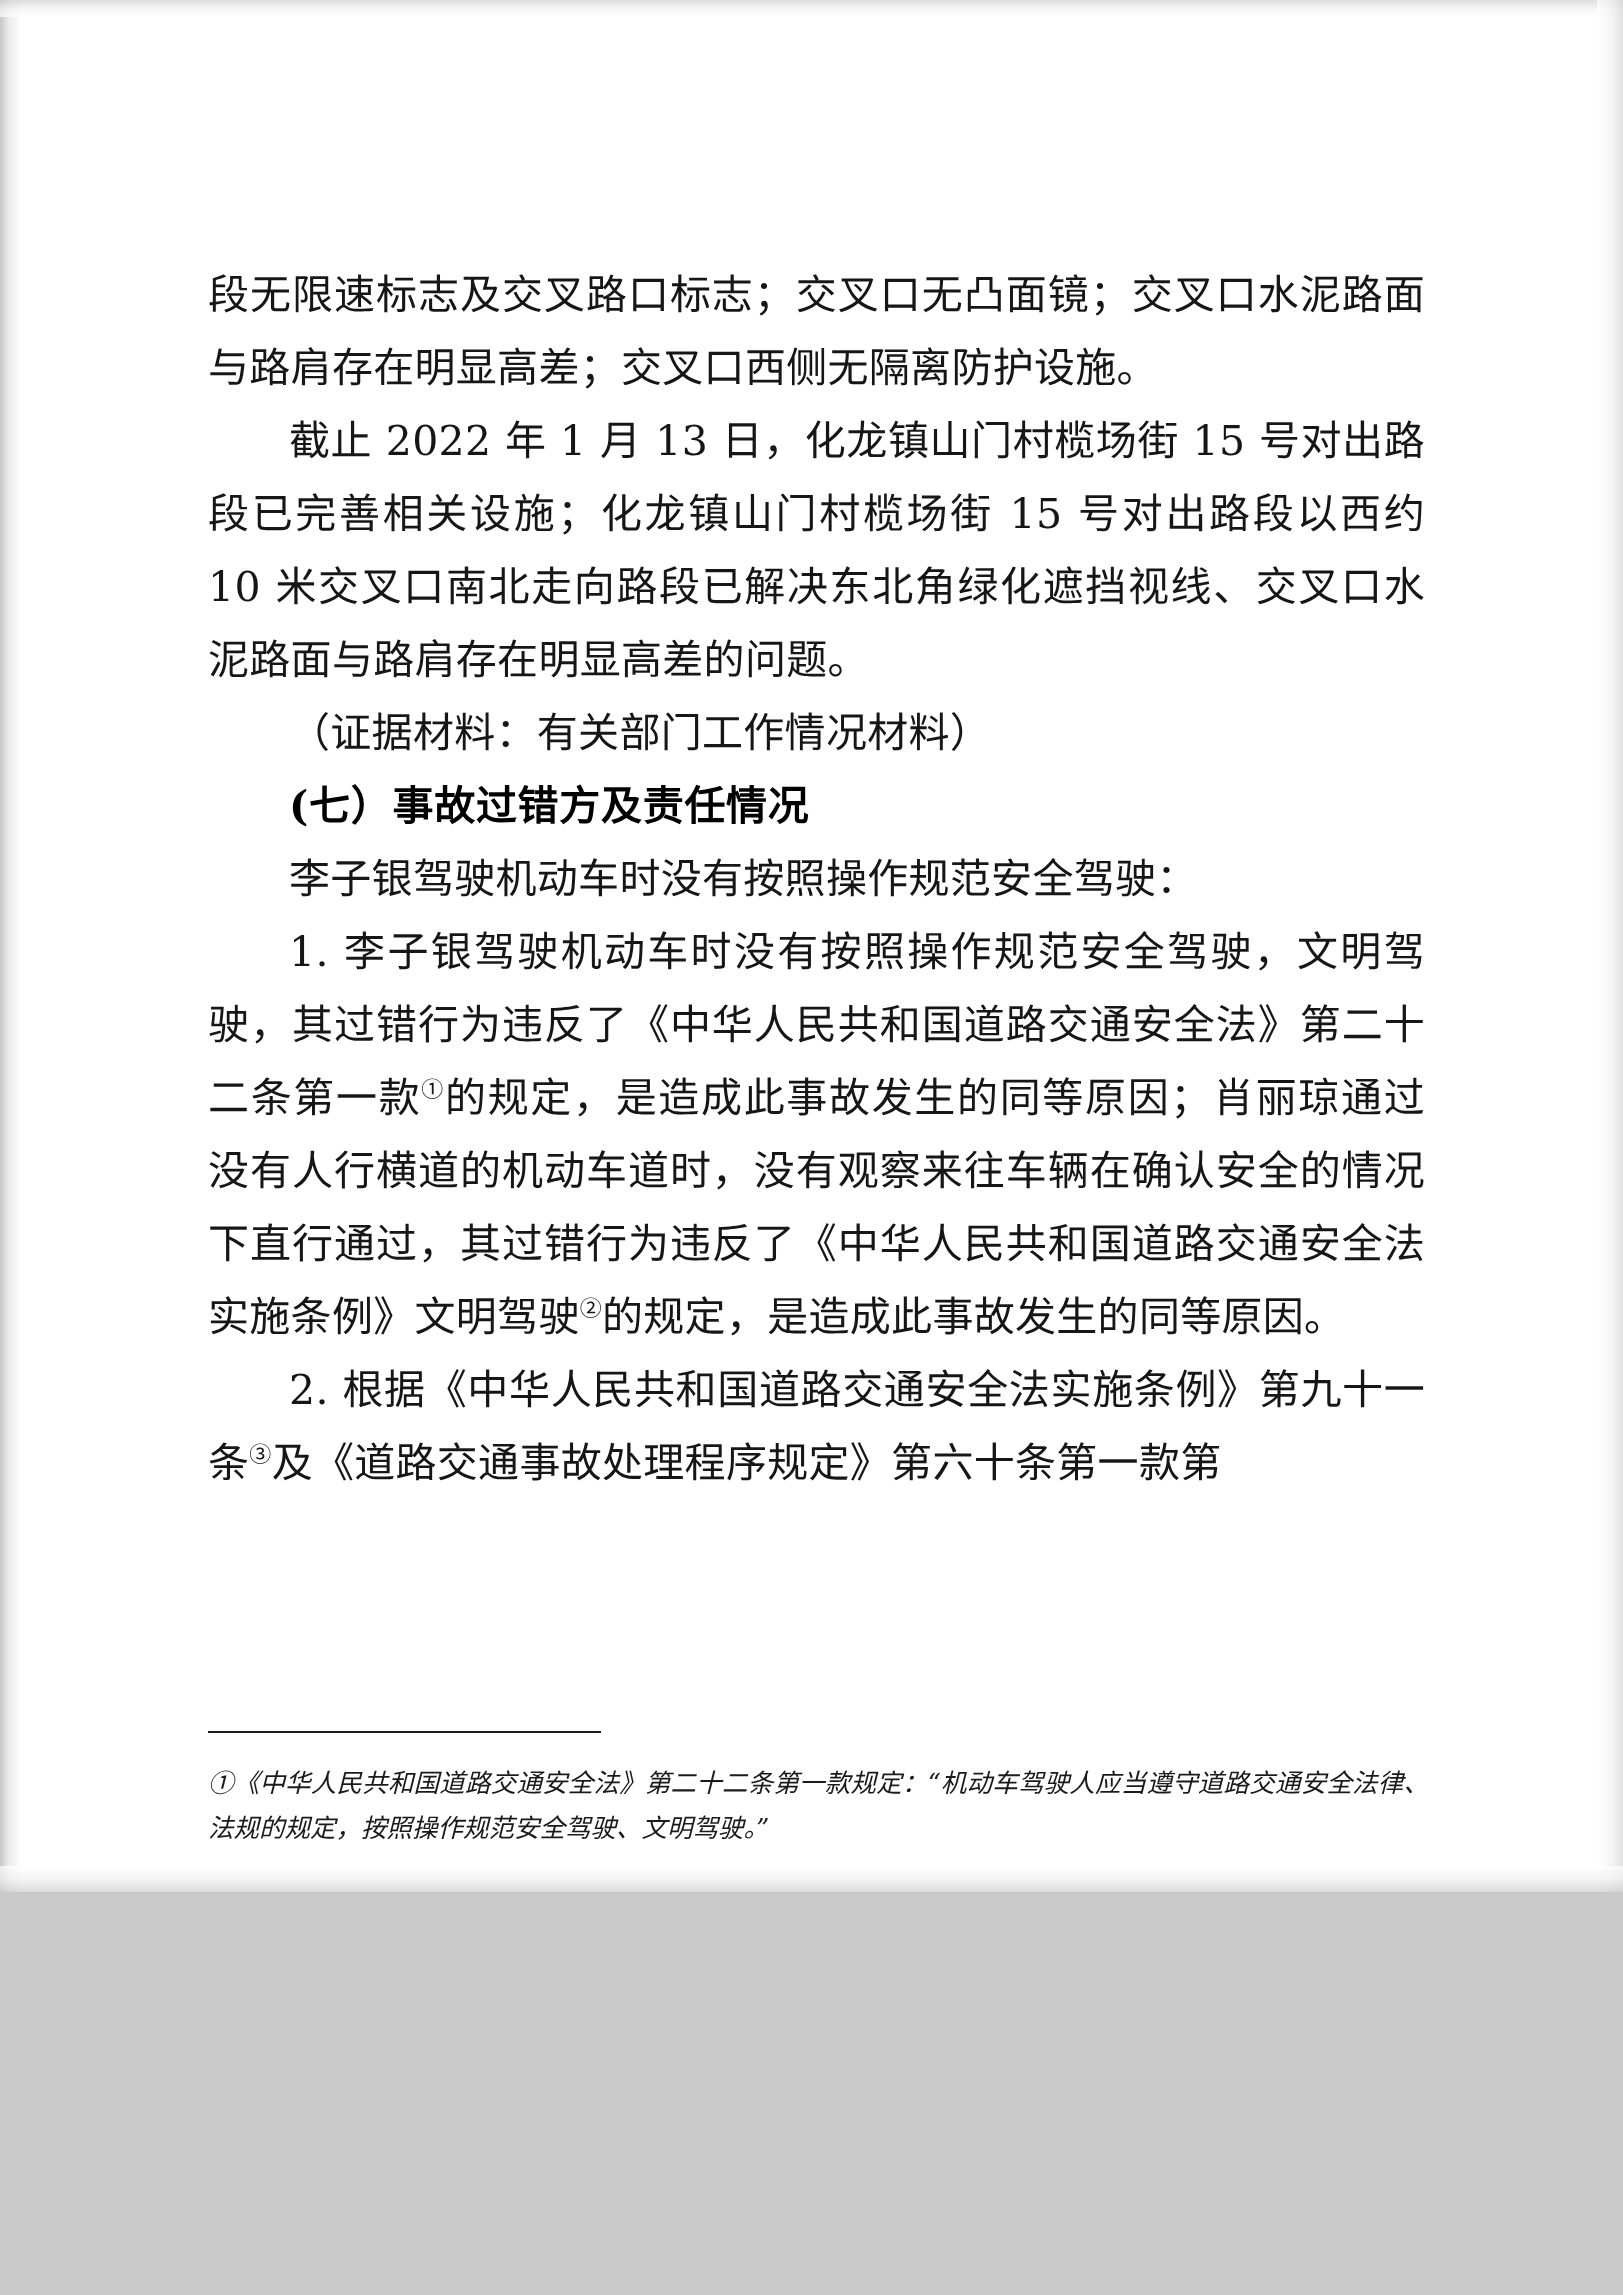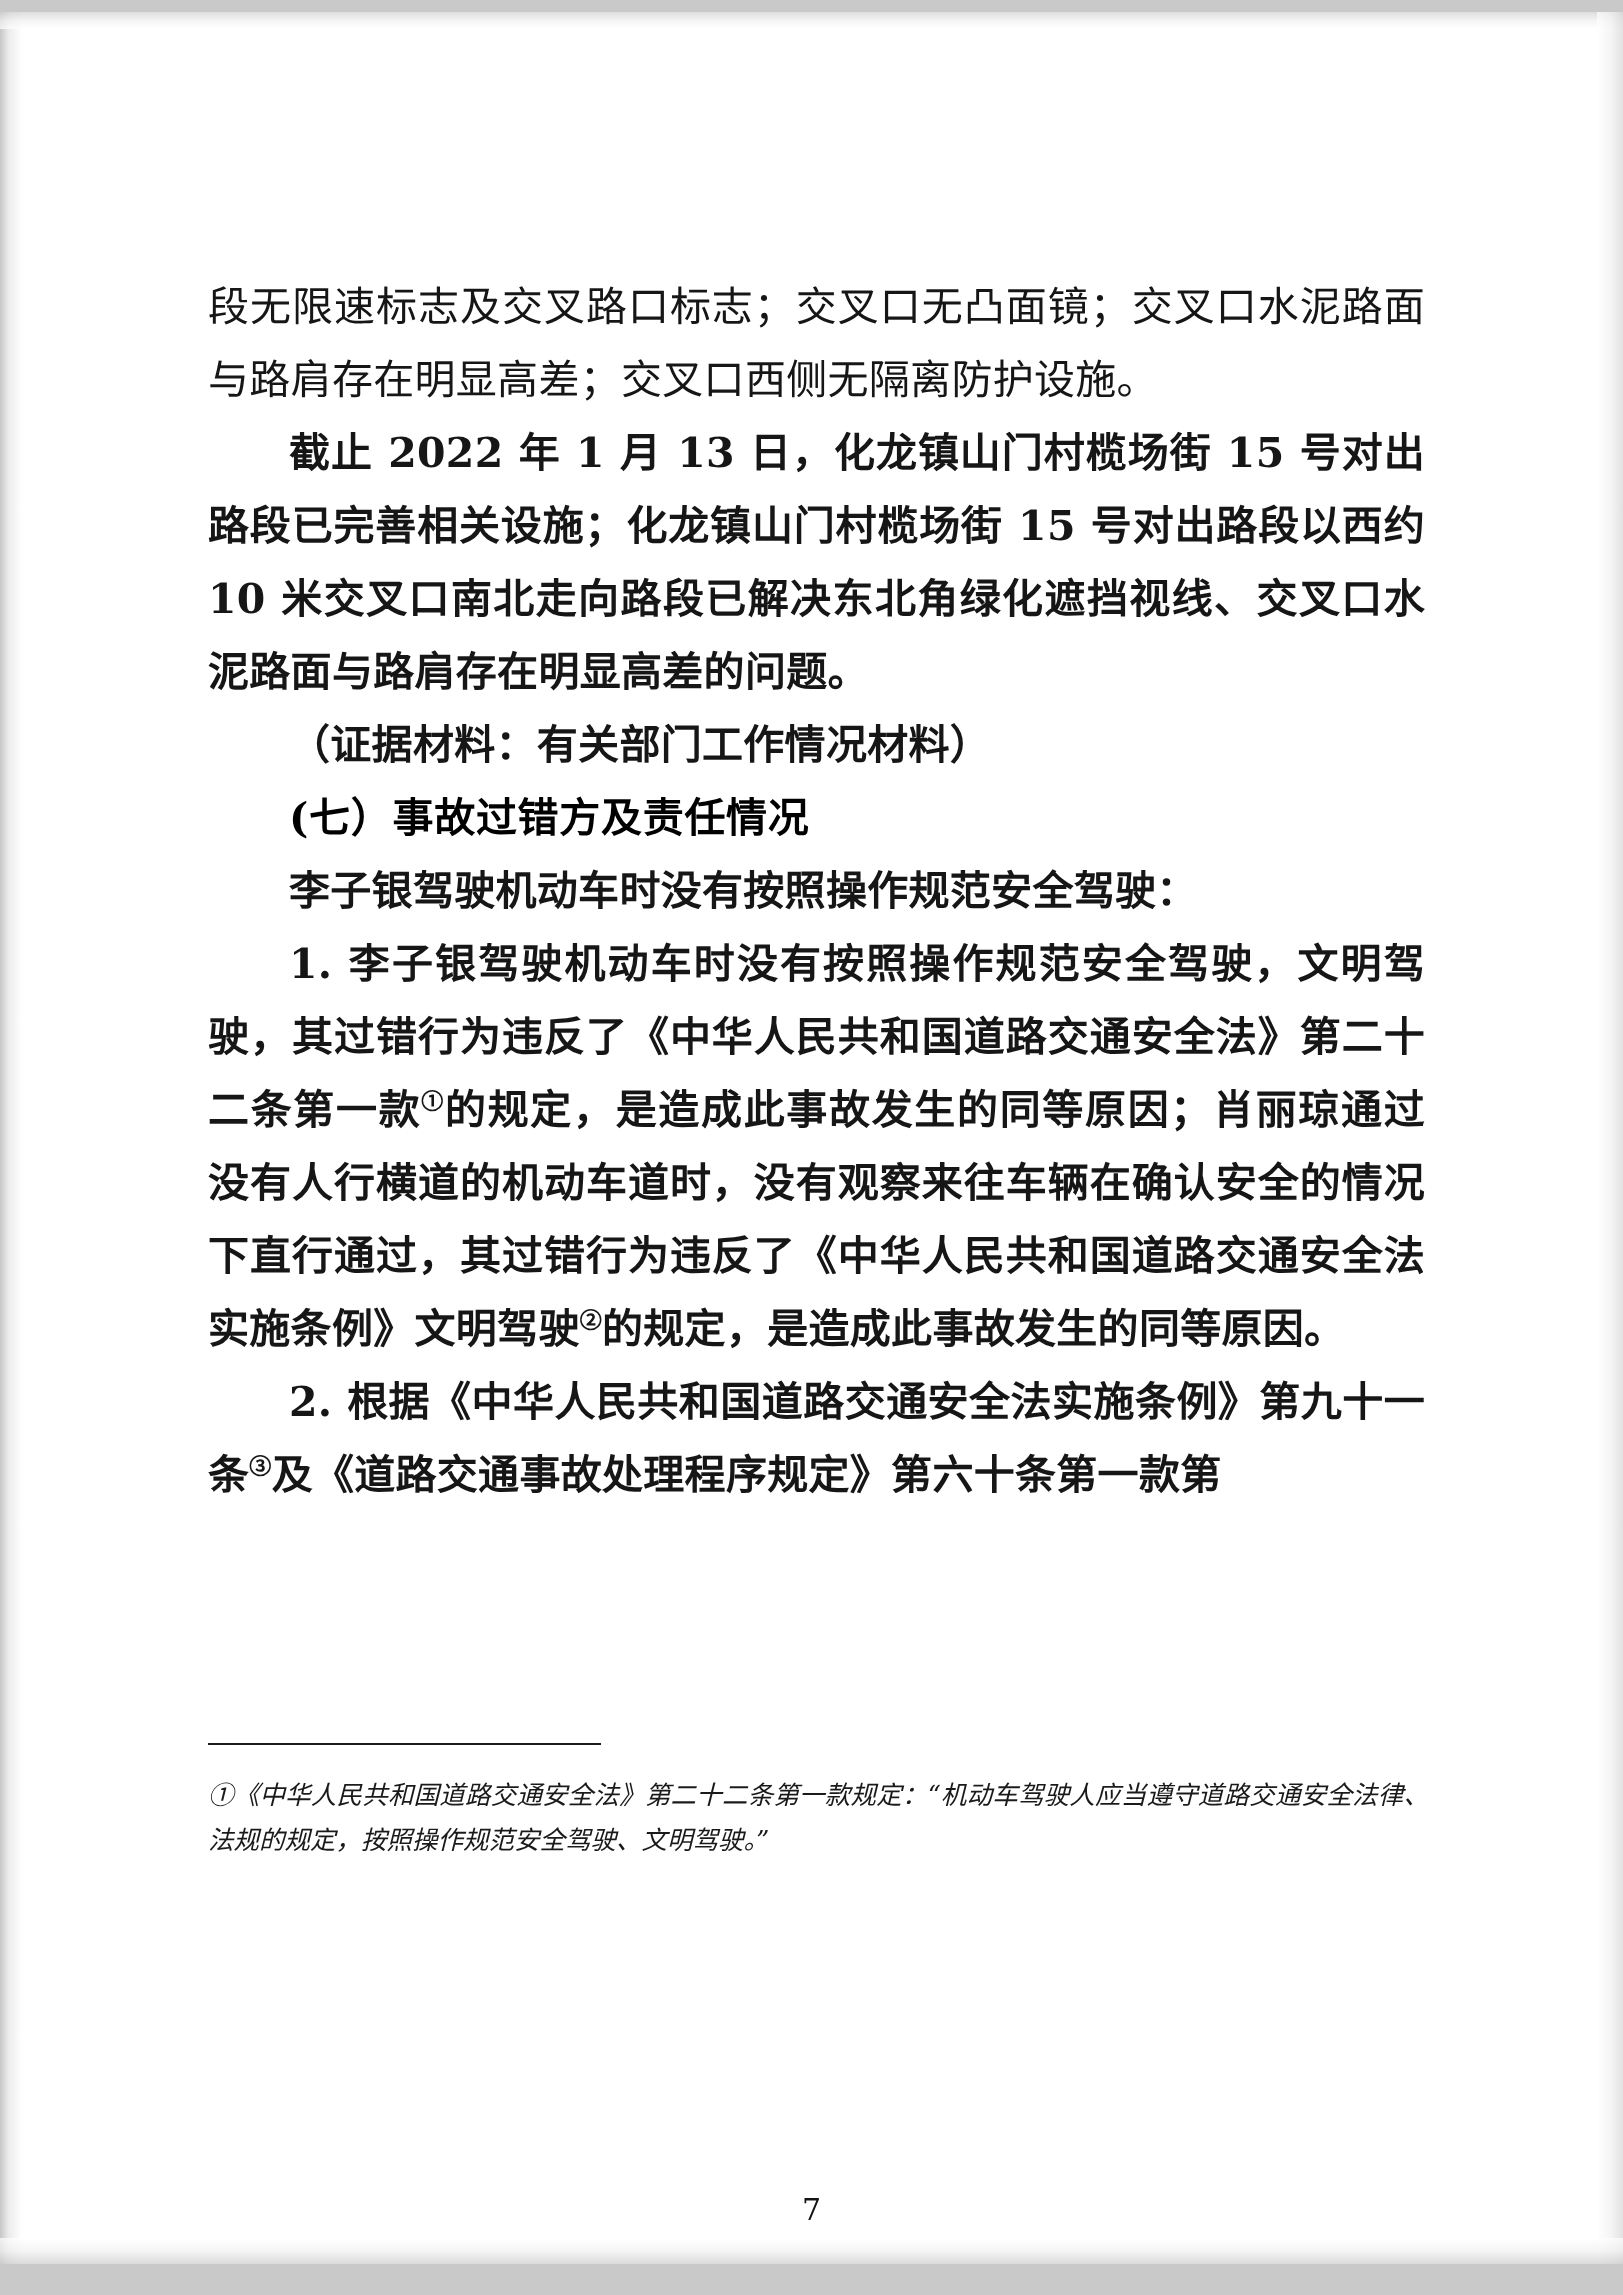--- a/index.html
+++ b/index.html
@@ -6,26 +6,26 @@
   html, body {
     margin: 0;
     padding: 0;
     background: #c9c9c9;
   }
   body {
     font-family: "DejaVu Serif", "Liberation Serif", serif;
   }
   .page {
     width: 1623px;
-    height: 2252px;
+    height: 1892px;
     background: #ffffff;
     position: relative;
     box-sizing: border-box;
     overflow: hidden;
-    margin: 12px auto;
+    margin: 0 auto;
     padding-left: 32px;
   }
   
   .scan-edge-left {
     position: absolute;
     left: 0; top: 0;
     width: 22px; height: 100%;
     background: linear-gradient(to right, #bdbdbd 0%, #e9e9e9 40%, #ffffff 100%);
     opacity: .85;
   }
@@ -66,21 +66,20 @@
     text-align: justify;
     text-justify: inter-ideograph;
     margin: 0 0 0 0;
     font-family: "DejaVu Serif", "Liberation Serif", serif;
   }
   .p {
     margin-bottom: 0;
   }
   .indent2 {
     text-indent: 81px;
-    font-weight: bold;
   }
   .heading {
     font-size: 41px;
     line-height: 73px;
     font-weight: bold;
     color: #000000;
     text-indent: 81px;
     letter-spacing: 0.7px;
   }
   .sup {

